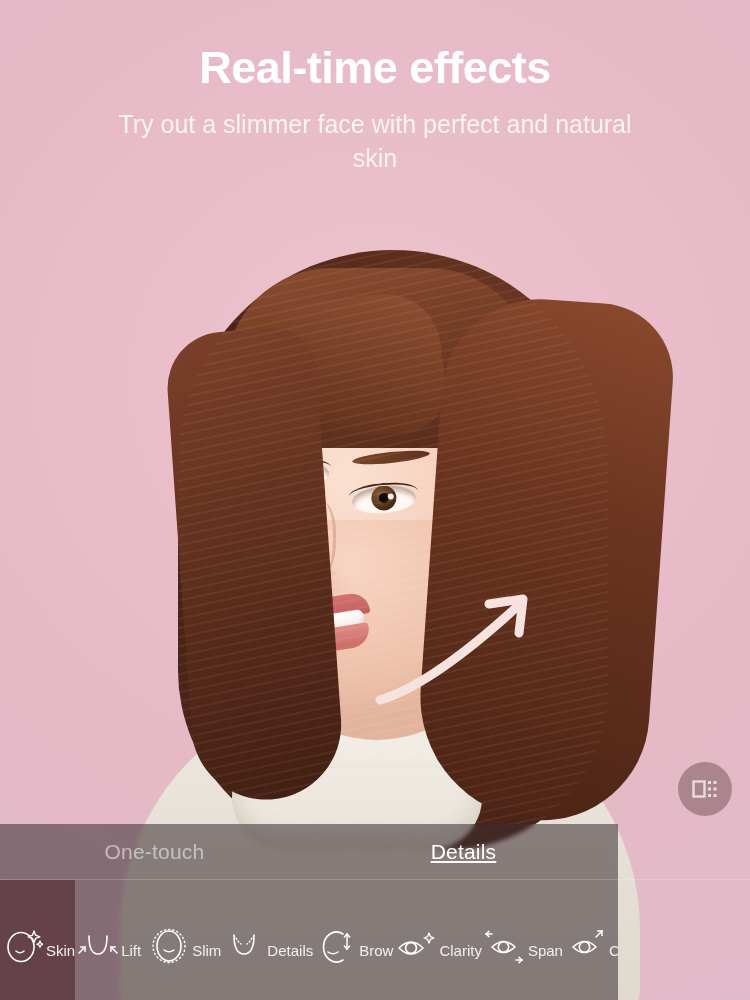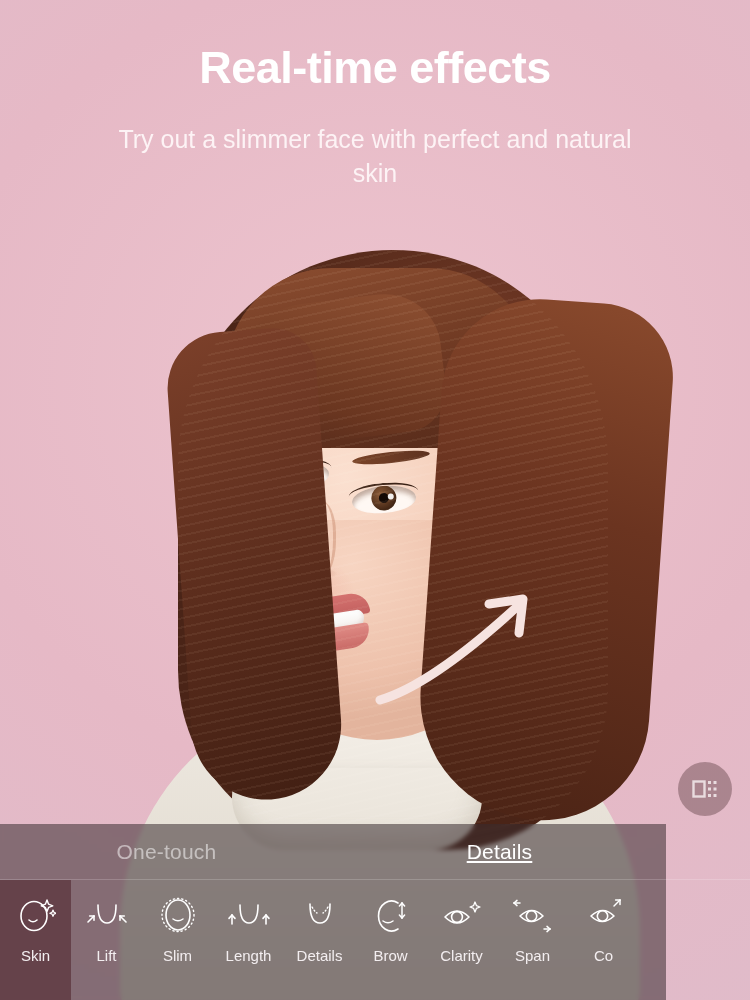--- a/index.html
+++ b/index.html
@@ -25,21 +25,21 @@
   .title {
     margin-top:44px;
     font-size:45px;
     font-weight:bold;
     color:#ffffff;
     letter-spacing:-0.5px;
     line-height:1.05;
     text-align:center;
   }
   .subtitle {
-    margin-top:32px;
+    margin-top:17px;
     font-size:25px;
     font-weight:400;
     color:#fdf3f5;
     line-height:1.34;
     text-align:center;
     max-width:560px;
   }
 
   
   .photo {
@@ -222,21 +222,21 @@
   .compare-btn {
     position:absolute; right:18px; top:762px;
     width:54px; height:54px; border-radius:50%;
     background:rgba(90,60,65,.42);
     display:flex; align-items:center; justify-content:center;
     z-index:45;
   }
 
   
   .bottom {
-    position:absolute; left:0; bottom:0; width:666px; height:176px;
+    position:absolute; left:0; bottom:0; width:618px; height:176px;
     z-index:50;
     background:rgba(56,44,48,.55);
     backdrop-filter:blur(2px);
   }
   .tabs {
     position:relative; height:56px;
     display:flex; align-items:center;
   }
   .tab {
     flex:1; text-align:center;
@@ -251,21 +251,21 @@
 
   .tools {
     position:relative; height:120px;
     display:flex; align-items:flex-start;
     overflow:hidden;
   }
   .tool {
     flex:0 0 71px;
     height:120px;
     padding-top:12px;
-    display:flex; flex-direction:column; align-items:center;
+    display:flex; flex-direction:row; align-items:center;
   }
   .tool.selected { background:rgba(92,56,64,.80); }
   .tool .glyph {
     width:46px; height:46px;
     display:flex; align-items:center; justify-content:center;
   }
   .tool .lbl {
     margin-top:9px;
     font-size:15px; color:#f3eef0; white-space:nowrap;
   }
@@ -393,36 +393,20 @@
         <span class="glyph">
           <svg width="42" height="40" viewBox="0 0 42 40">
             <ellipse cx="21" cy="20" rx="12" ry="15" fill="none" stroke="#fff" stroke-width="1.6"></ellipse>
             <path d="M16 24 q5 3.5 10 0" fill="none" stroke="#fff" stroke-width="1.5" stroke-linecap="round"></path>
             <ellipse cx="21" cy="20" rx="16" ry="16.5" fill="none" stroke="#fff" stroke-width="1.4" stroke-dasharray="1.2 3" stroke-linecap="round"></ellipse>
           </svg>
         </span>
         <span class="lbl">Slim</span>
       </div>
 
-      <div class="tool">
-        <span class="glyph">
-          <svg width="44" height="40" viewBox="0 0 44 40">
-            <path d="M13 10 q0 18 9 18 q9 0 9 -18" fill="none" stroke="#fff" stroke-width="1.6" stroke-linecap="round"></path>
-            <g stroke="#fff" stroke-width="1.6" stroke-linecap="round" fill="none">
-              <path d="M5 29 l0 -9"></path>
-                <path d="M5 20 l-3 3.4"></path>
-                <path d="M5 20 l3 3.4"></path>
-              <path d="M39 29 l0 -9"></path>
-                <path d="M39 20 l-3 3.4"></path>
-                <path d="M39 20 l3 3.4"></path>
-            </g>
-          </svg>
-        </span>
-        <span class="lbl">Length</span>
-      </div>
 
 
       <div class="tool">
         <span class="glyph">
           <svg width="42" height="40" viewBox="0 0 42 40">
             <path d="M11 9 q0 19 10 19 q10 0 10 -19" fill="none" stroke="#fff" stroke-width="1.6" stroke-linecap="round"></path>
             <path d="M13 12 q3 5 5 6" fill="none" stroke="#fff" stroke-width="1.4" stroke-dasharray="1.2 2.4" stroke-linecap="round"></path>
             <path d="M29 12 q-3 5 -5 6" fill="none" stroke="#fff" stroke-width="1.4" stroke-dasharray="1.2 2.4" stroke-linecap="round"></path>
           </svg>
         </span>

